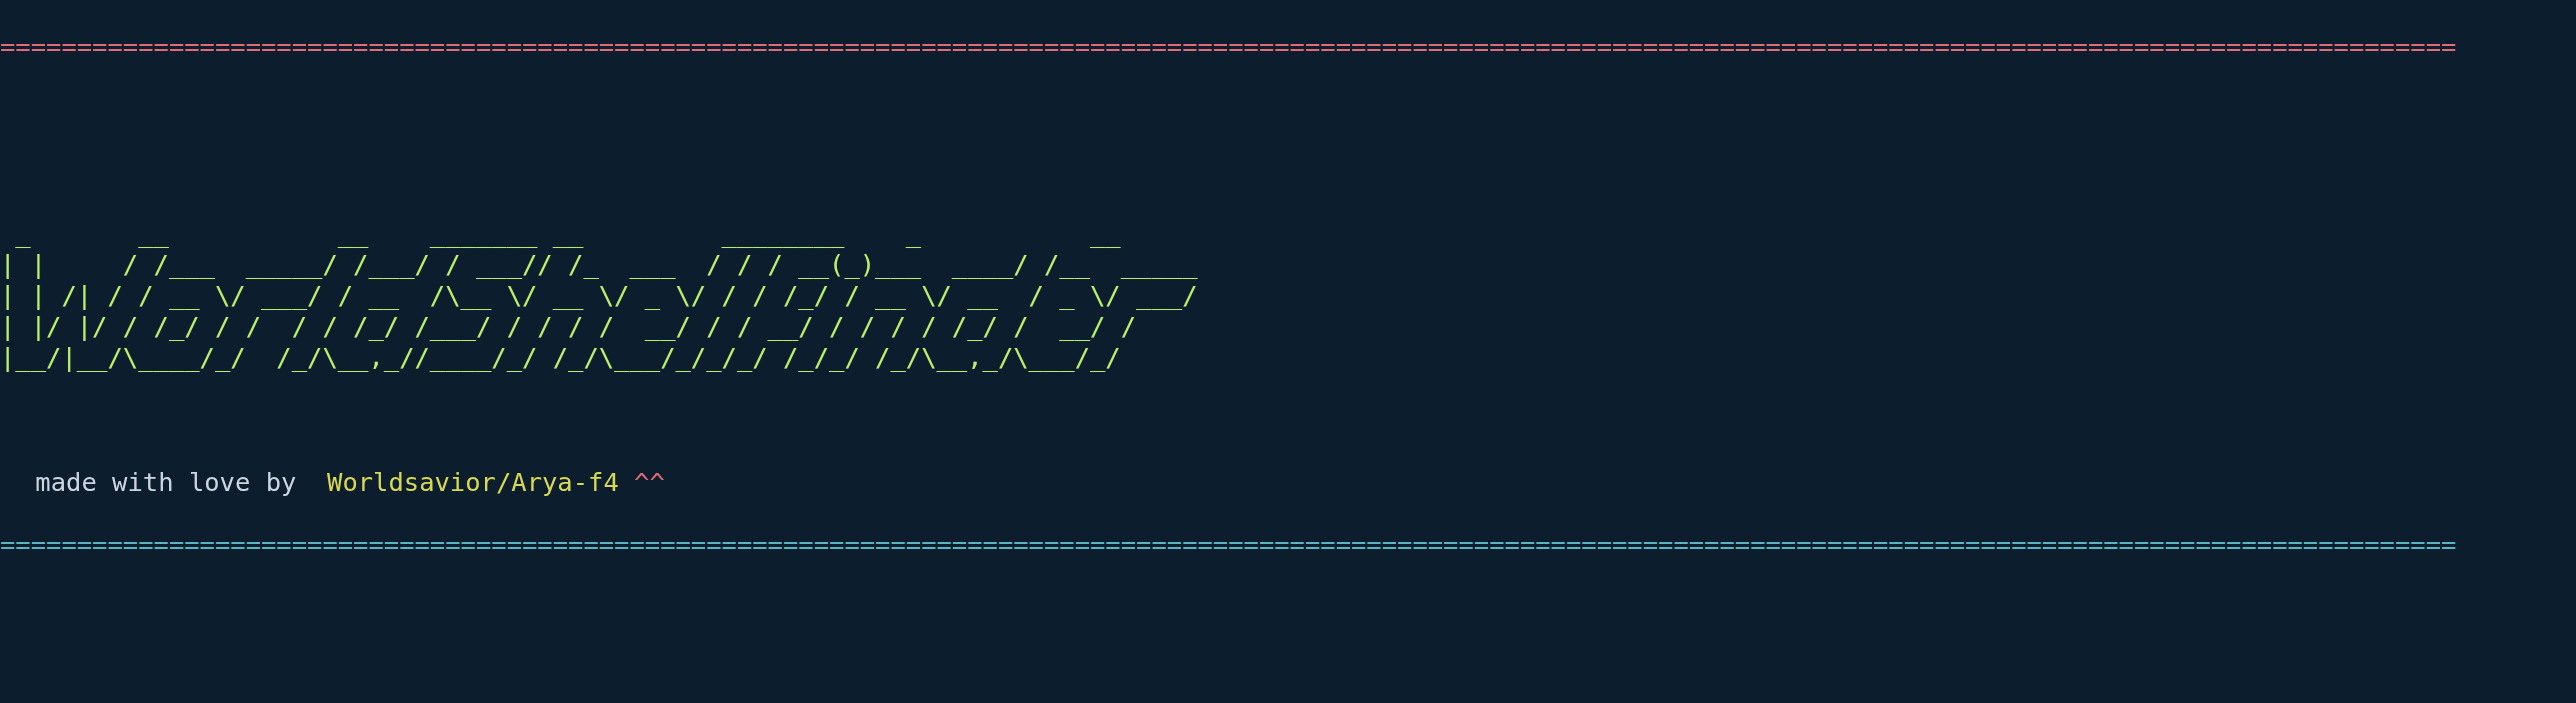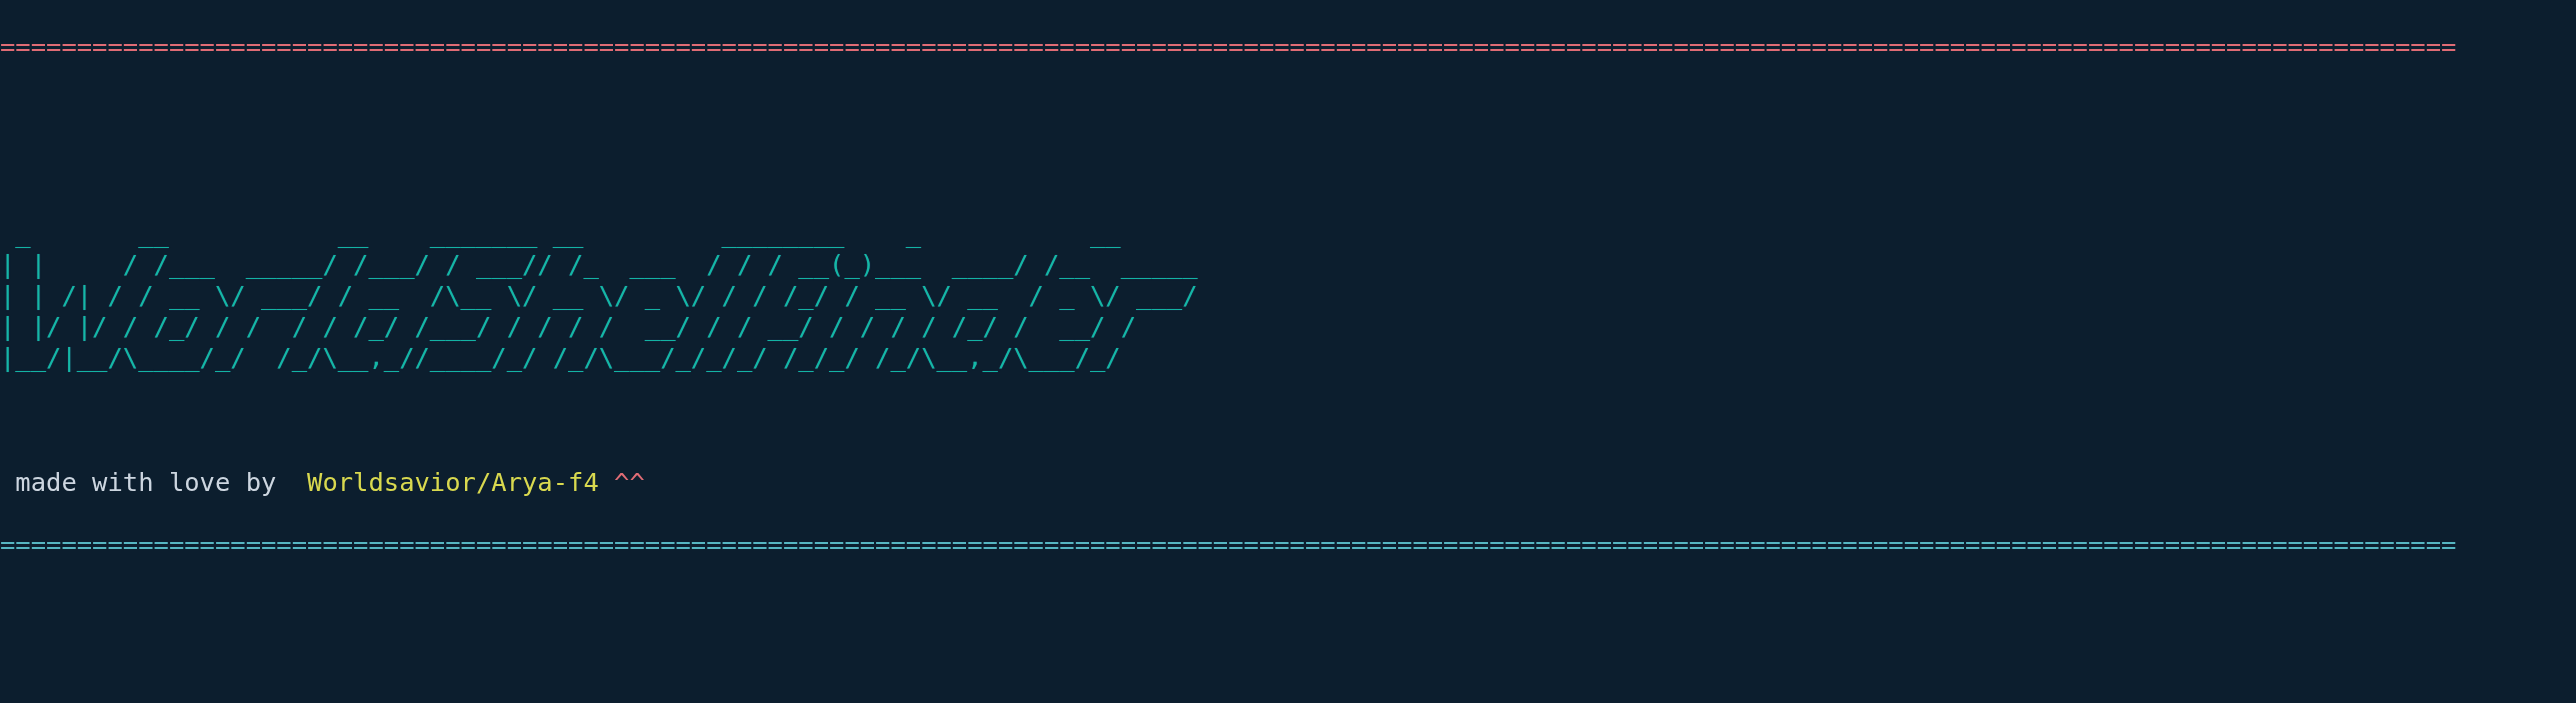--- a/index.html
+++ b/index.html
@@ -20,25 +20,26 @@
   }
   .rule-top {
     color: #e06c75;
     letter-spacing: 0px;
   }
   .rule-bottom {
     color: #56b6c2;
     letter-spacing: 0px;
   }
   .ascii-art {
-    color: #14b8a6;
+    color: #bef264;
     text-shadow: 0 0 1.3px rgba(74,120,184,0.4);
   }
   .credit-line {
     color: #cdd6e0;
+    padding-left: 20px;
   }
   .credit-name {
     color: #d9d94f;
   }
   .credit-carets {
     color: #e06c75;
   }
 </style>
 </head>
 <body>

